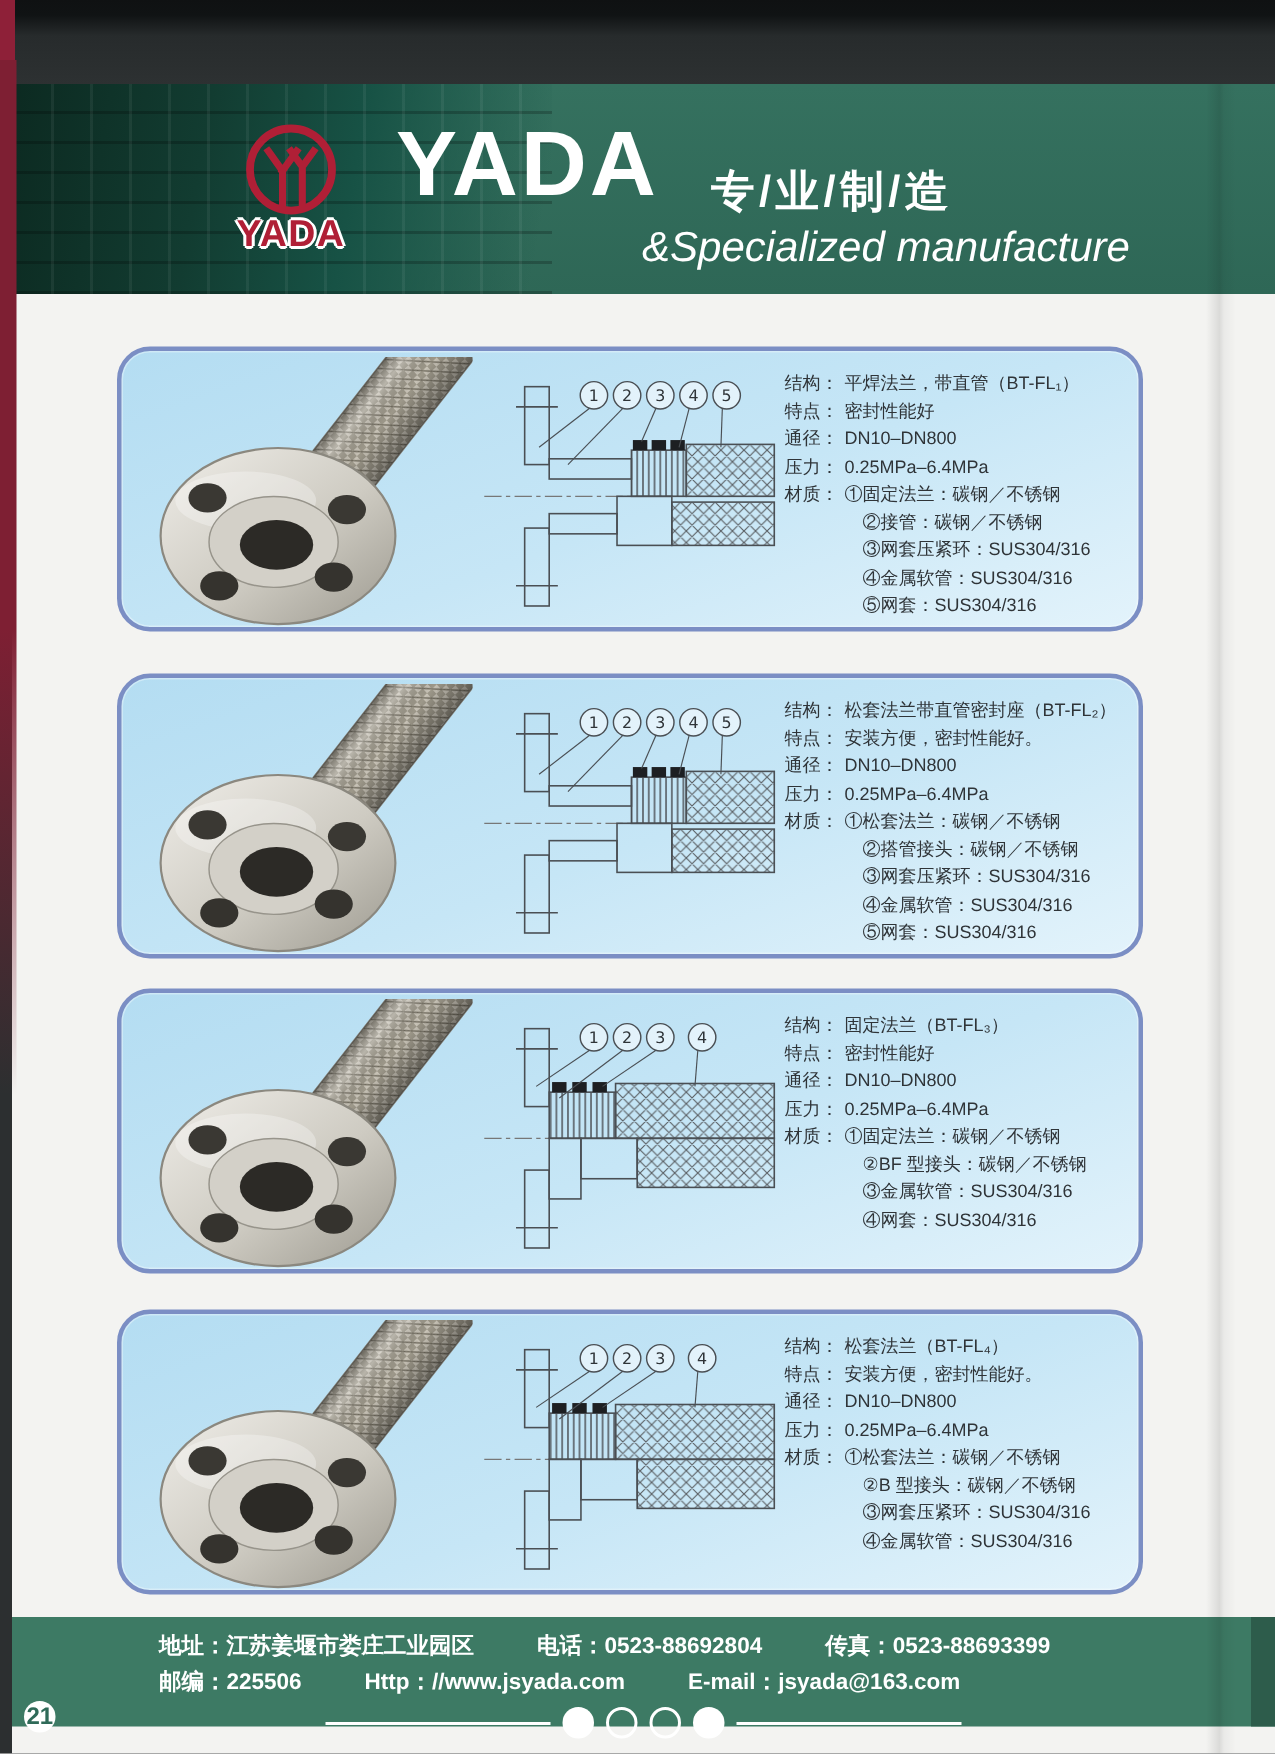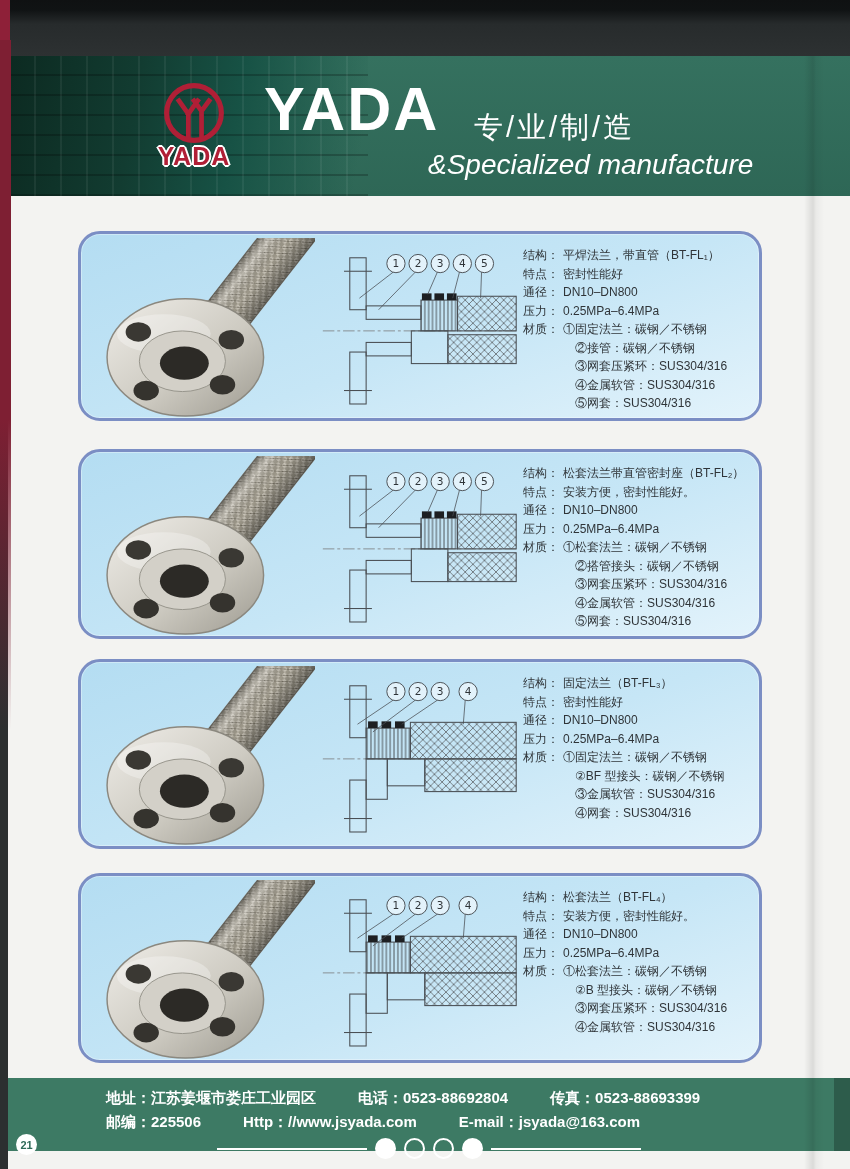--- a/index.html
+++ b/index.html
@@ -23,21 +23,21 @@
   .header-photo{position:absolute;left:0;top:0;width:360px;height:140px;
     background:
       repeating-linear-gradient(90deg,rgba(255,255,255,.06) 0 2px,rgba(255,255,255,0) 2px 26px),
       repeating-linear-gradient(0deg,rgba(0,0,0,.22) 0 2px,rgba(0,0,0,0) 2px 20px),
       linear-gradient(100deg,#0c2a21 0%,#123c31 35%,#175245 62%,rgba(47,106,89,0) 96%);}
   .logo{position:absolute;left:116px;top:24px;width:140px;text-align:center;z-index:5;}
   .logo svg{display:block;margin:0 auto;}
   .logo-wordmark{display:block;margin-top:-4px;color:#b01f36;font-weight:bold;font-size:25px;letter-spacing:1px;
     text-shadow:-2px 0 0 #fff,2px 0 0 #fff,0 -2px 0 #fff,0 2px 0 #fff,-1px -1px 0 #fff,1px 1px 0 #fff,-1px 1px 0 #fff,1px -1px 0 #fff;}
   .brand-title{position:absolute;left:256px;top:18px;font-size:61px;font-weight:bold;color:#fff;letter-spacing:2px;z-index:4;}
-  .tagline-cn{position:absolute;left:466px;top:52px;font-size:29px;font-weight:normal;color:#fff;letter-spacing:3px;z-index:4;}
+  .tagline-cn{position:absolute;left:466px;top:52px;font-size:29px;font-weight:bold;color:#fff;letter-spacing:3px;z-index:4;}
   .tagline-en{position:absolute;left:420px;top:93px;font-size:28px;font-style:italic;color:#fff;z-index:4;}
   
   .panel{position:absolute;left:70px;width:684px;height:190px;box-sizing:border-box;
     border:3px solid #7b8ec4;border-radius:22px;
     background:linear-gradient(160deg,#b4ddf2 0%,#c6e6f6 55%,#e3f3fb 100%);
     box-shadow:inset 0 0 0 1px rgba(255,255,255,.35);}
   .panel:nth-of-type(1){top:175px}
   .panel:nth-of-type(2){top:393px}
   .panel:nth-of-type(3){top:603px}
   .panel:nth-of-type(4){top:817px}
@@ -63,21 +63,21 @@
   .footer-band{position:absolute;left:0;top:1022px;width:842px;height:73px;background:#3d7a64;}
   .footer-edge{position:absolute;right:0;top:0;width:16px;height:100%;background:#2d5c4b;}
   .footer-row{display:flex;column-gap:42px;padding-left:98px;color:#fff;font-size:15px;font-weight:bold;line-height:24px;}
   .footer-row.r1{padding-top:8px;}
   .contact{white-space:nowrap;}
   .page-indicator{display:flex;align-items:center;justify-content:center;gap:8px;margin-top:4px;}
   .ind-line{width:150px;height:2px;background:#fff;}
   .dot{width:21px;height:21px;border-radius:50%;box-sizing:border-box;flex:none;}
   .dot.filled{background:#fff;}
   .dot.outline{border:2.5px solid #fff;}
-  .dot.page{background:#fff;color:#2f6a58;font-size:11px;font-weight:bold;display:flex;align-items:center;justify-content:center;}
+  .dot.page{background:#fff;color:#2f6a58;font-size:16px;font-weight:bold;display:flex;align-items:center;justify-content:center;}
 </style>
 </head>
 <body>
 
 <div class="top-strip"></div>
 <div class="top-red"></div>
 
 <div class="page">
 
   <div class="header-band">

